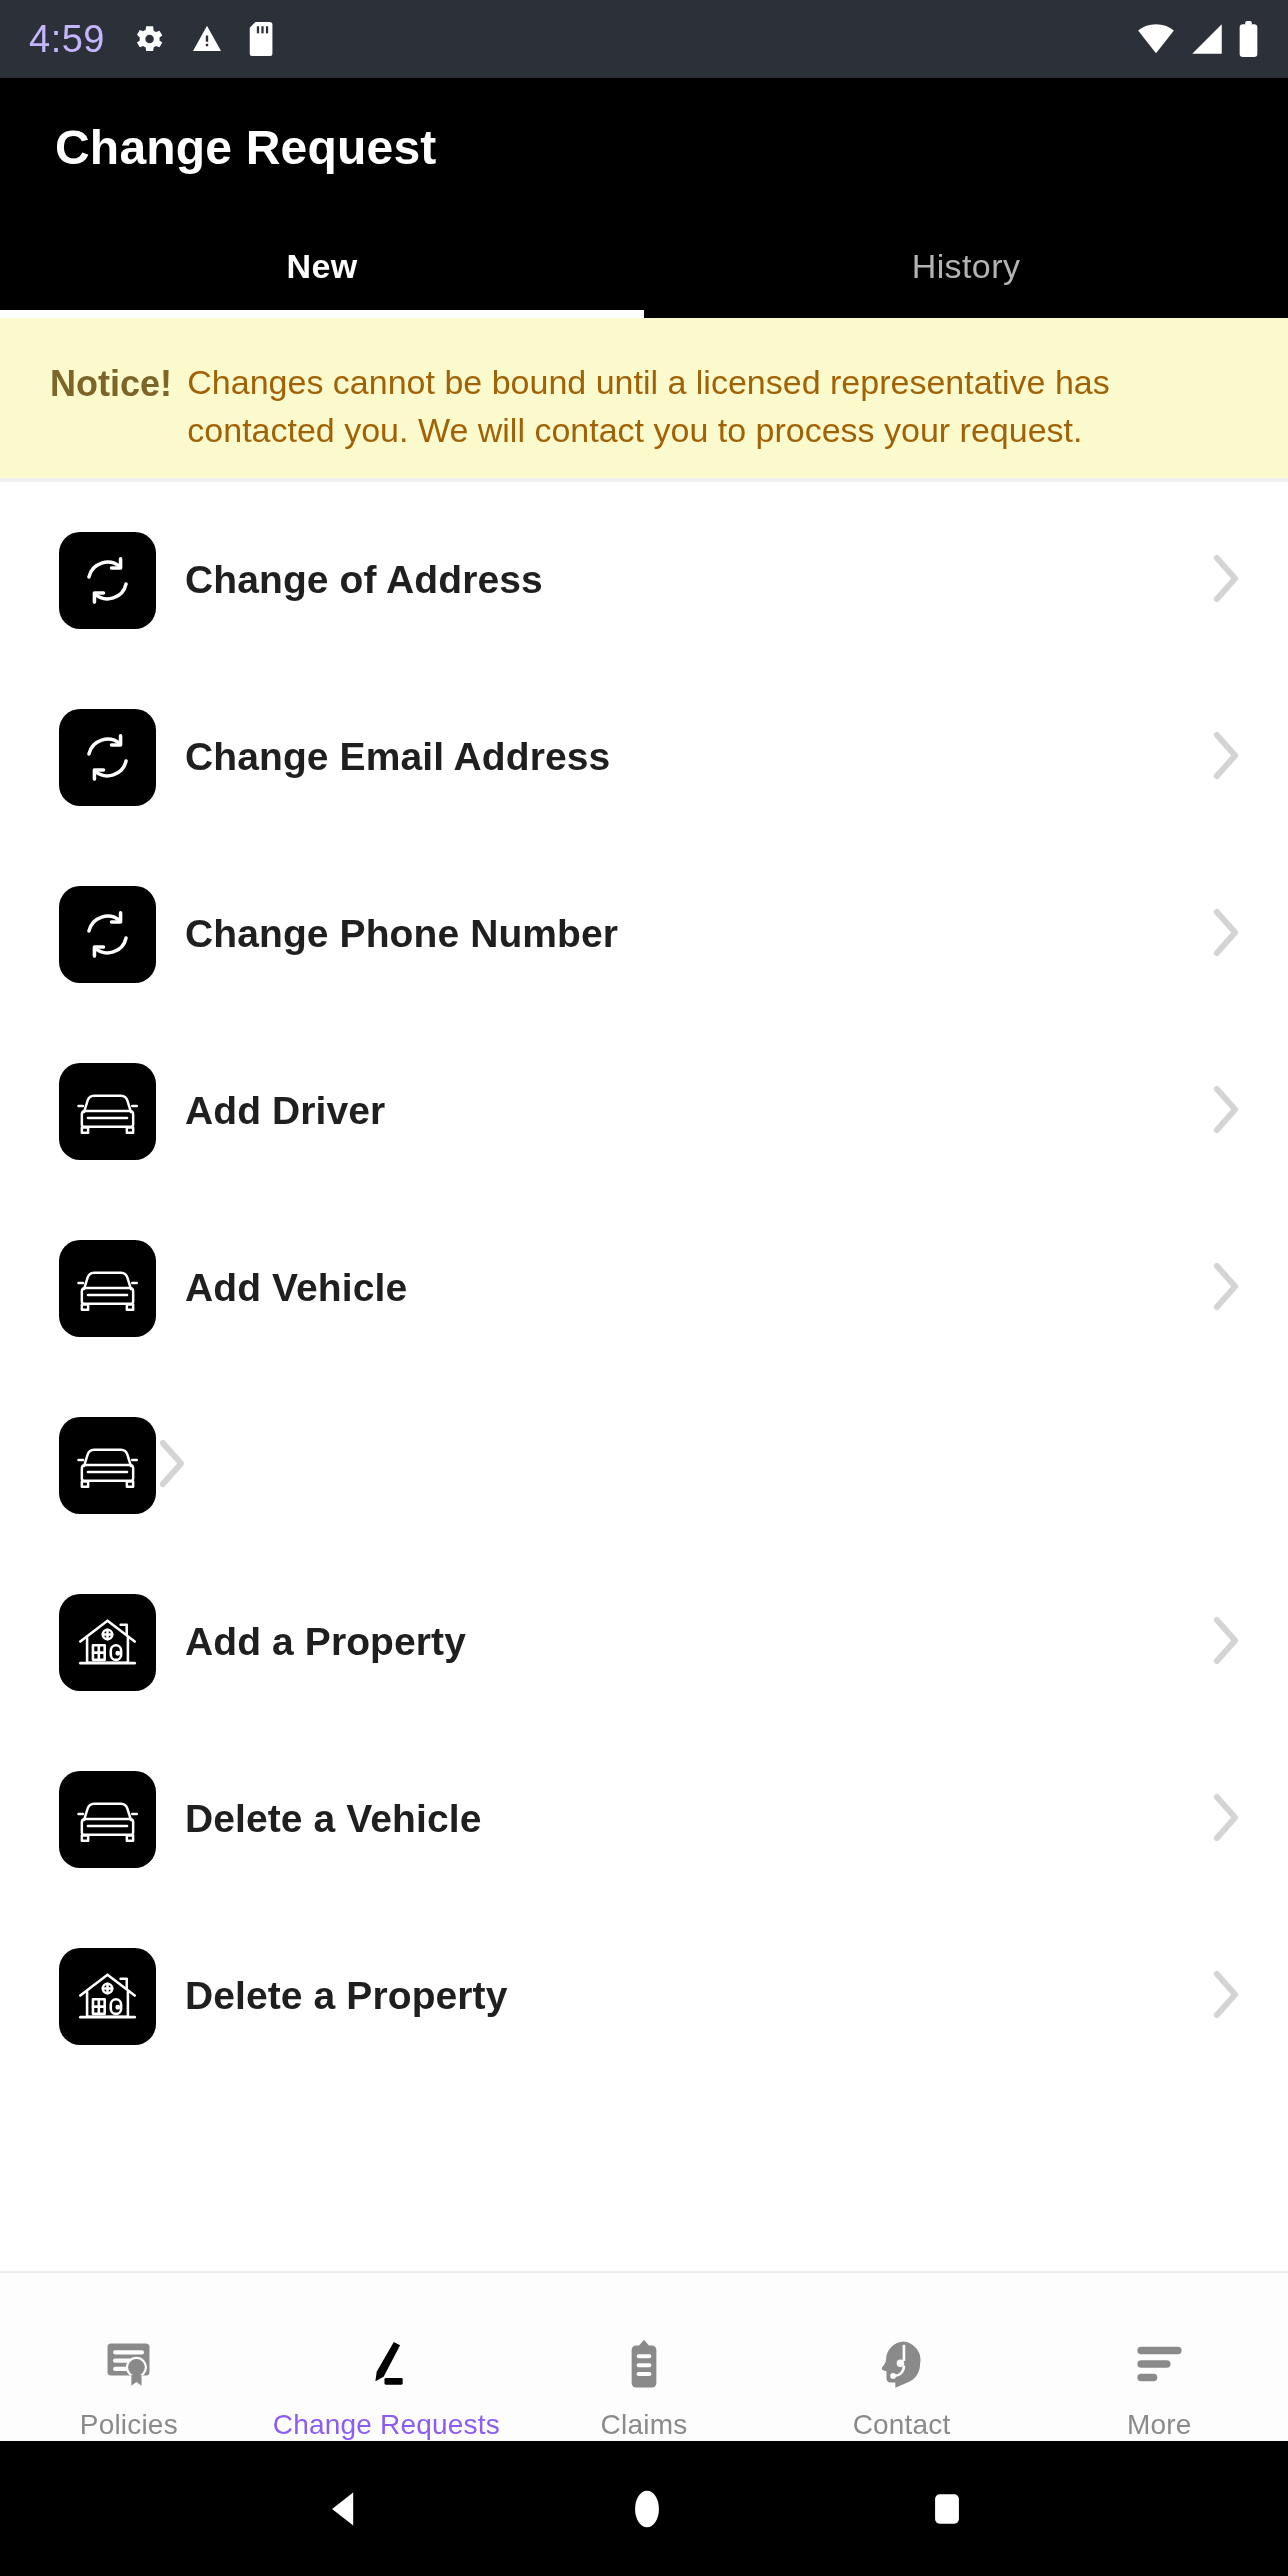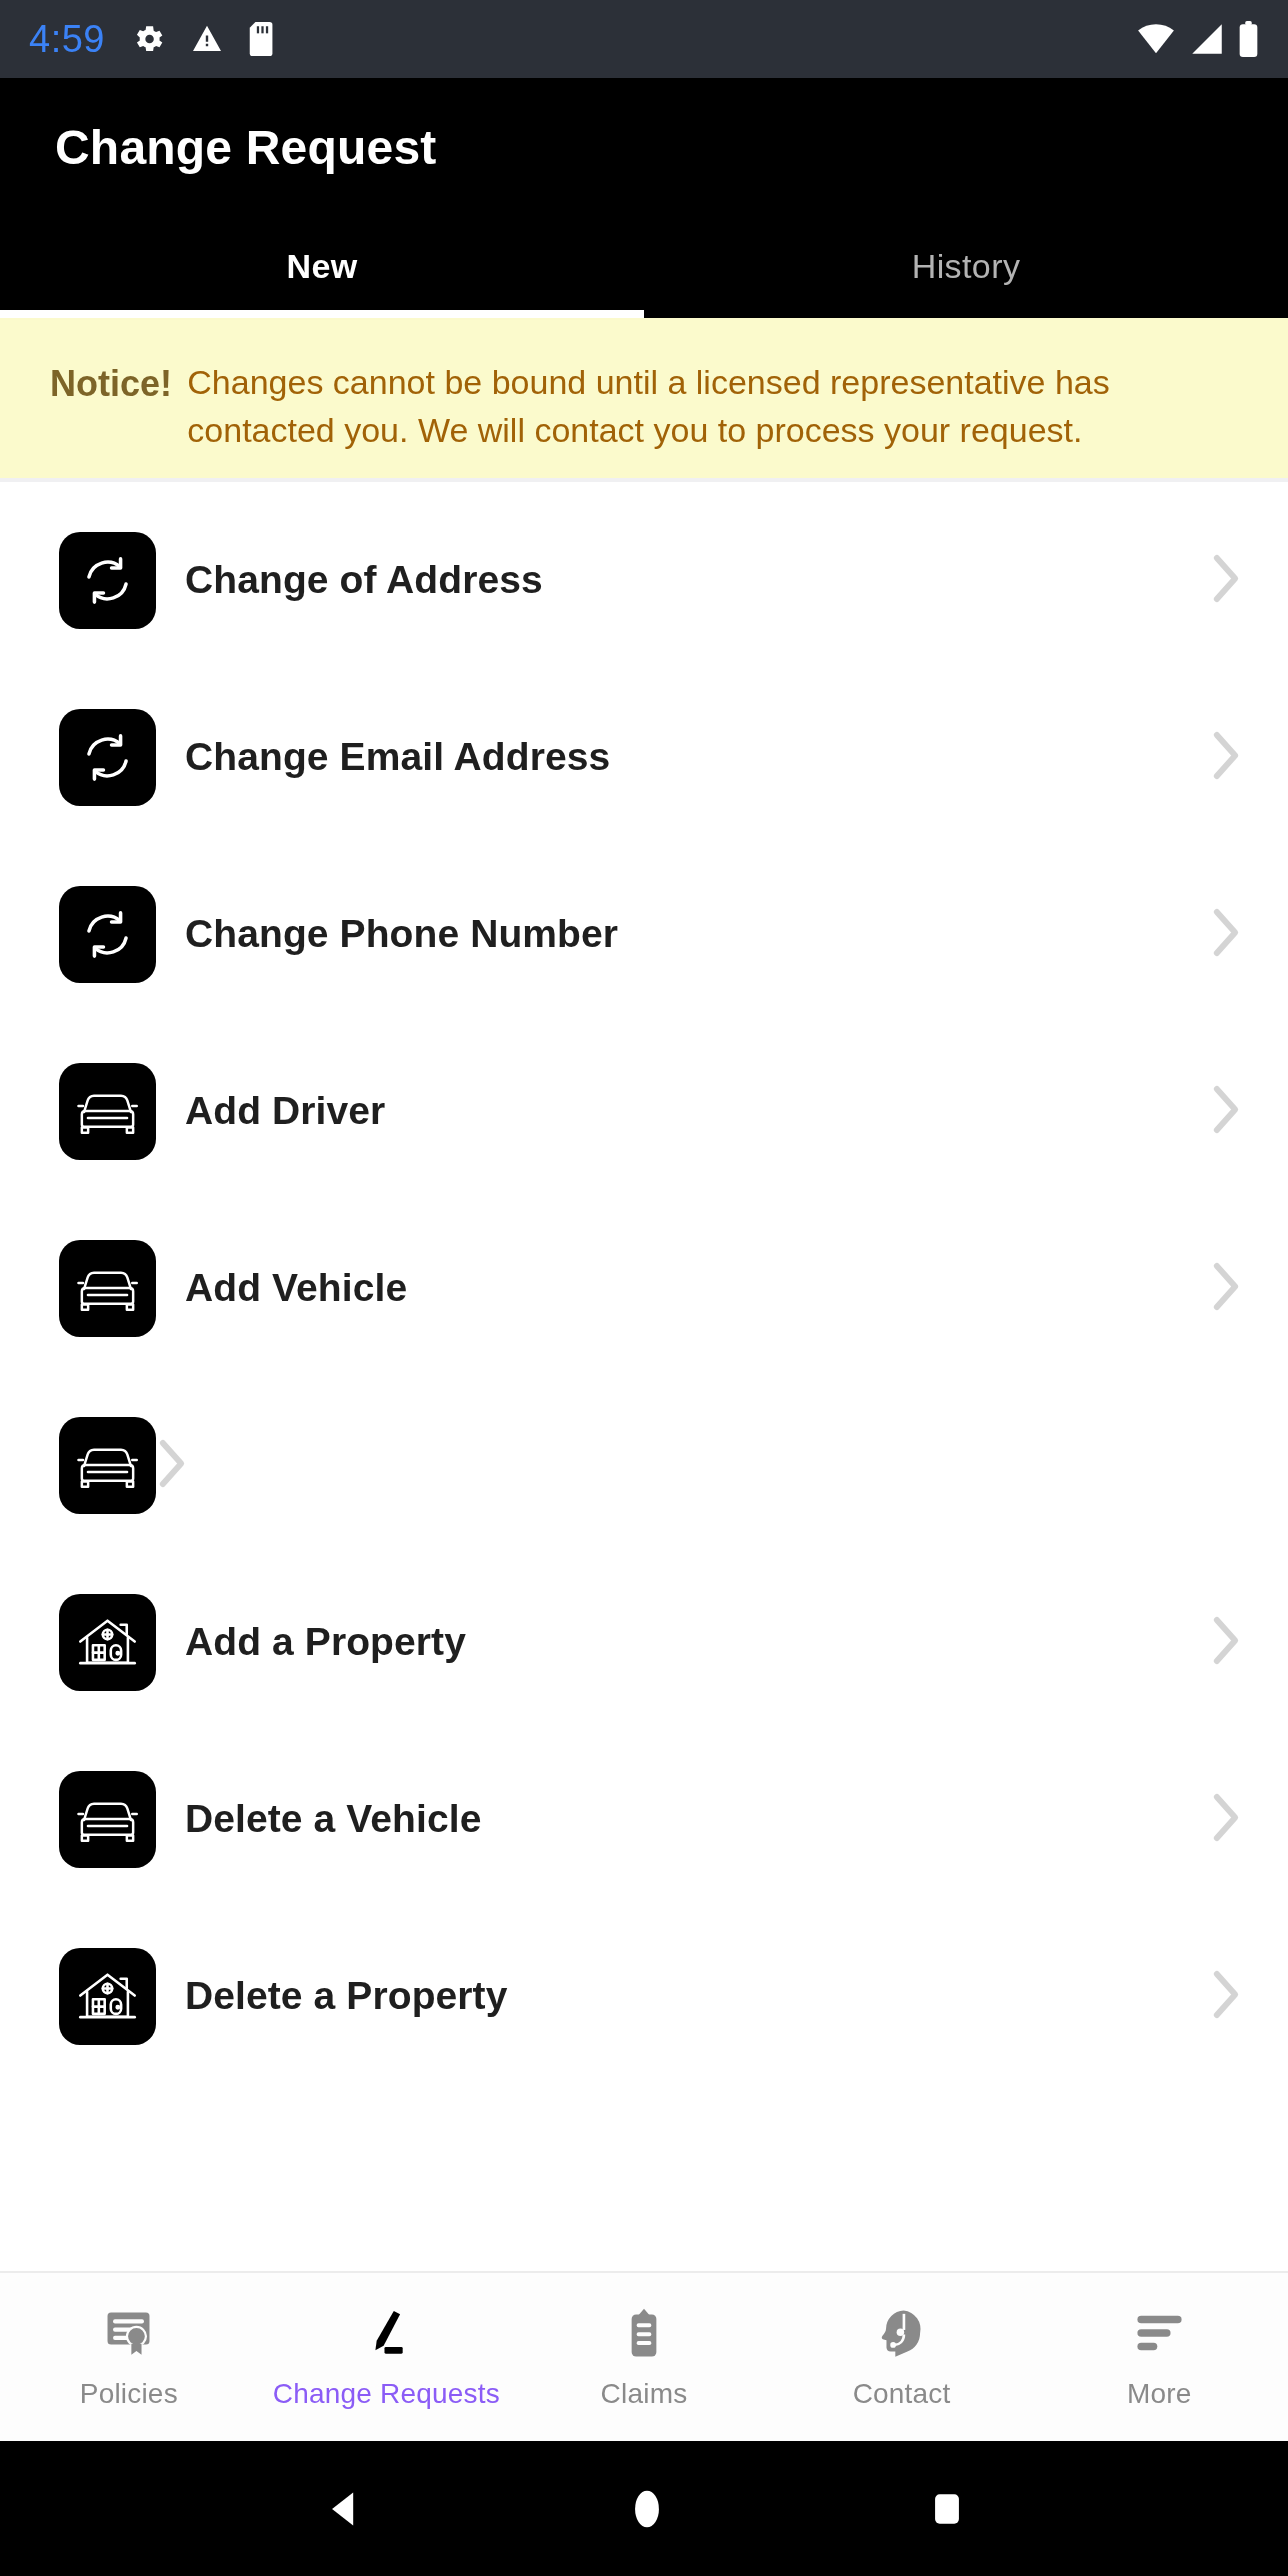--- a/index.html
+++ b/index.html
@@ -8,21 +8,21 @@
     background:#ffffff;
     font-family:"Liberation Sans", sans-serif;
     overflow:hidden;
   }
   .phone { position:relative; width:1288px; height:2576px; background:#ffffff; display:flex; flex-direction:column; }
 
   
   .statusbar {
     height:78px; background:#2c3038; flex:0 0 78px;
     display:flex; align-items:center; padding:0 29px;
-    color:#3b82f6;
+    color:#c4b5fd;
   }
   .sb-time { font-size:38px; letter-spacing:0.5px; font-family:"Liberation Sans", sans-serif; }
   .sb-left-icons { display:flex; align-items:center; gap:25px; margin-left:27px; }
   .sb-spacer { flex:1 1 auto; }
   .sb-right-icons { display:flex; align-items:center; gap:13.4px; }
   .sb-icon svg { display:block; }
 
   
   .appbar { background:#000000; flex:0 0 auto; }
   .appbar-title {
@@ -72,21 +72,21 @@
   .row-label {
     margin-left:29px; font-size:39px; font-weight:bold; color:#1f1f1f;
     letter-spacing:0.1px; flex:1 1 auto; white-space:nowrap;
   }
   .row-chev { flex:0 0 auto; margin-right:7.6px; }
 
   
   .bottomnav {
     flex:0 0 170px; height:170px; background:#fdfdfd;
     border-top:2.9px solid #ececec;
-    display:flex; align-items:center;margin-top:8px;
+    display:flex; align-items:flex-end;margin-top:8px;
   }
   .nav-item {
     flex:1 1 20%; display:flex; flex-direction:column;
     align-items:center; justify-content:center; gap:15.3px;
   }
   .nav-icon { height:59px; display:flex; align-items:center; justify-content:center; }
   .nav-label { font-size:28px; color:#8a8a8a; letter-spacing:0.2px; }
   .nav-item.active .nav-label { color:#8b5cf6; }
 
   

